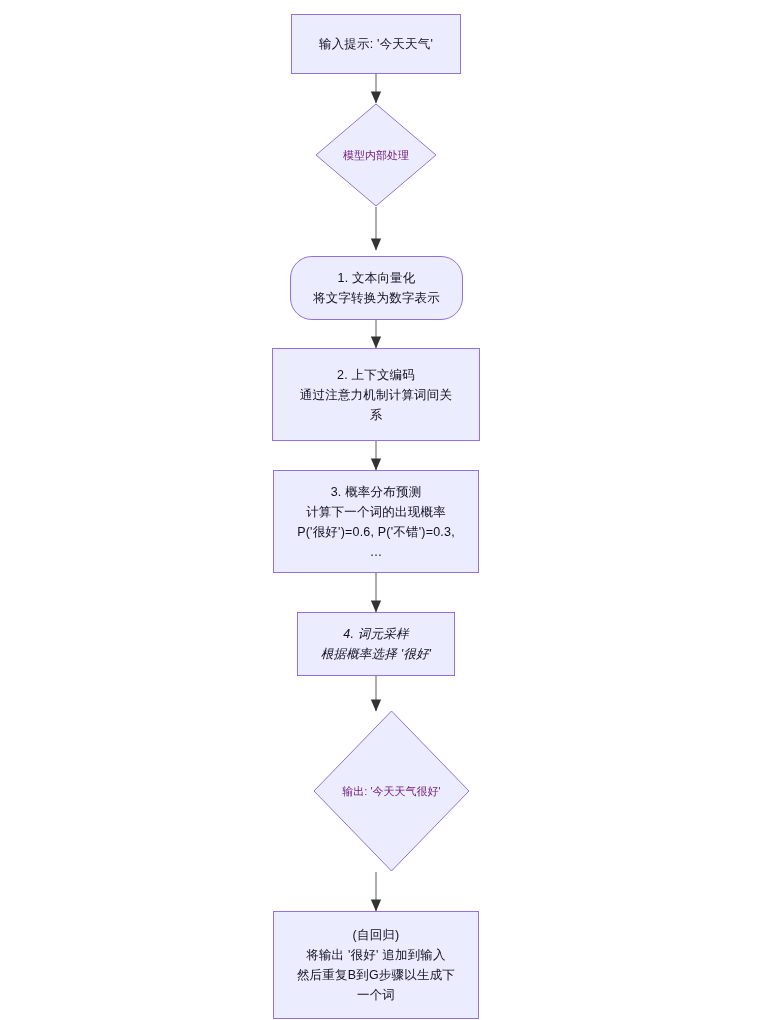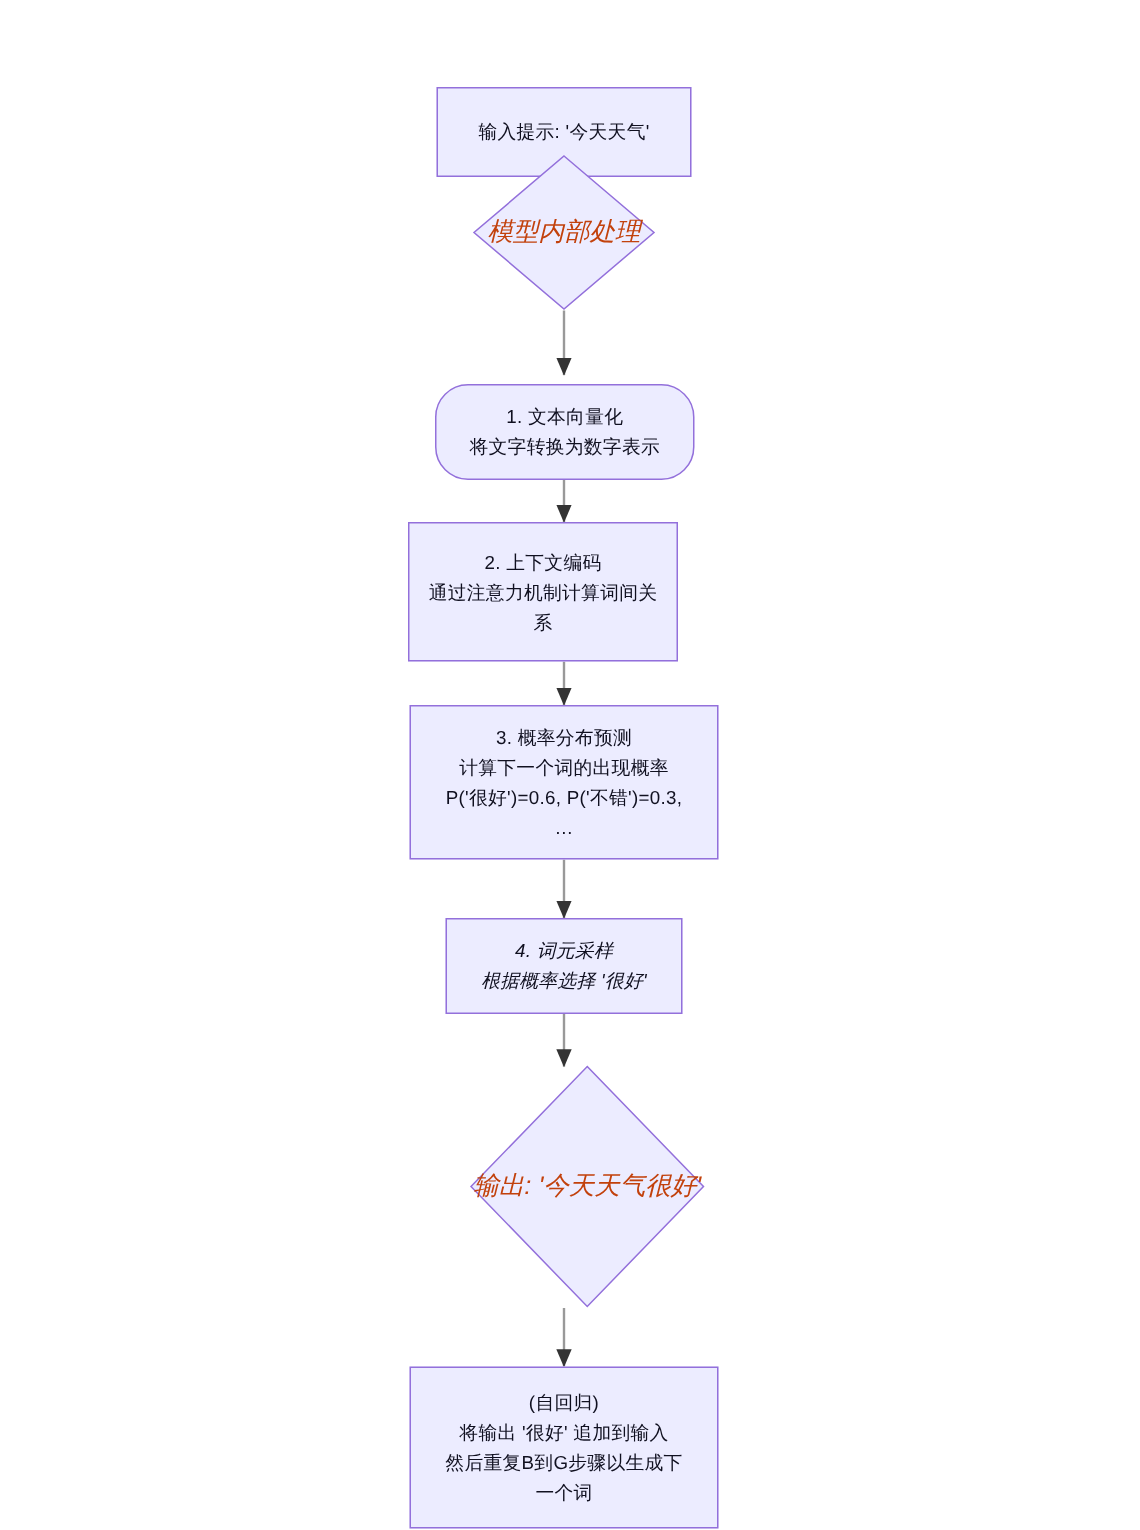--- a/index.html
+++ b/index.html
@@ -48,25 +48,24 @@
   }
   .diamond-wrap svg {
     position: absolute;
     left: 0;
     top: 0;
   }
   .diamond-wrap .label {
     position: relative;
     z-index: 2;
     text-align: center;
-    color: #c2410c;
-    font-size: 17px;
+    color: #701a75;
+    font-size: 11px;
     line-height: 20px;
     white-space: pre-line;
-    font-style: italic;
   }
 </style>
 </head>
 <body>
 
 <svg id="flow-canvas" viewBox="0 0 760 1020" xmlns="http://www.w3.org/2000/svg">
   <defs>
     <marker id="arrowhead" markerWidth="9" markerHeight="9" refX="7.2" refY="3.2" orient="auto" markerUnits="strokeWidth">
       <path d="M0,0 L7.5,3.2 L0,6.4 z" fill="#333333"></path>
     </marker>
@@ -76,37 +75,37 @@
     <line x1="376" y1="60" x2="376" y2="103"></line>
     <line x1="376" y1="207" x2="376" y2="250"></line>
     <line x1="376" y1="314" x2="376" y2="348"></line>
     <line x1="376" y1="441" x2="376" y2="470"></line>
     <line x1="376" y1="573" x2="376" y2="612"></line>
     <line x1="376" y1="676" x2="376" y2="711"></line>
     <line x1="376" y1="872" x2="376" y2="911"></line>
   </g>
 </svg>
 
-<div class="node" style="left:291px; top:14px; width:170px; height:60px;margin-top:44px;">
+<div class="node" style="left:291px; top:14px; width:170px; height:60px;">
   <span class="label">输入提示: '今天天气'</span>
 </div>
 
 <div class="diamond-wrap" style="left:315px; top:103px; width:122px; height:104px;">
   <svg width="122" height="104" viewBox="0 0 122 104">
     <polygon points="61,1 121,52 61,103 1,52" fill="#ececff" stroke="#9370db" stroke-width="1"></polygon>
   </svg>
   <span class="label">模型内部处理</span>
 </div>
 
 <div class="node" style="left:290px; top:256px; width:173px; height:64px;border-radius:22px;">
   <span class="label">1. 文本向量化
 将文字转换为数字表示</span>
 </div>
 
-<div class="node" style="left:272px; top:348px; width:180px; height:93px;">
+<div class="node" style="left:272px; top:348px; width:208px; height:93px;">
   <span class="label">2. 上下文编码
 通过注意力机制计算词间关
 系</span>
 </div>
 
 <div class="node" style="left:273px; top:470px; width:206px; height:103px;align-items:center;">
   <span class="label">3. 概率分布预测
 计算下一个词的出现概率
 P('很好')=0.6, P('不错')=0.3,
 …</span>

